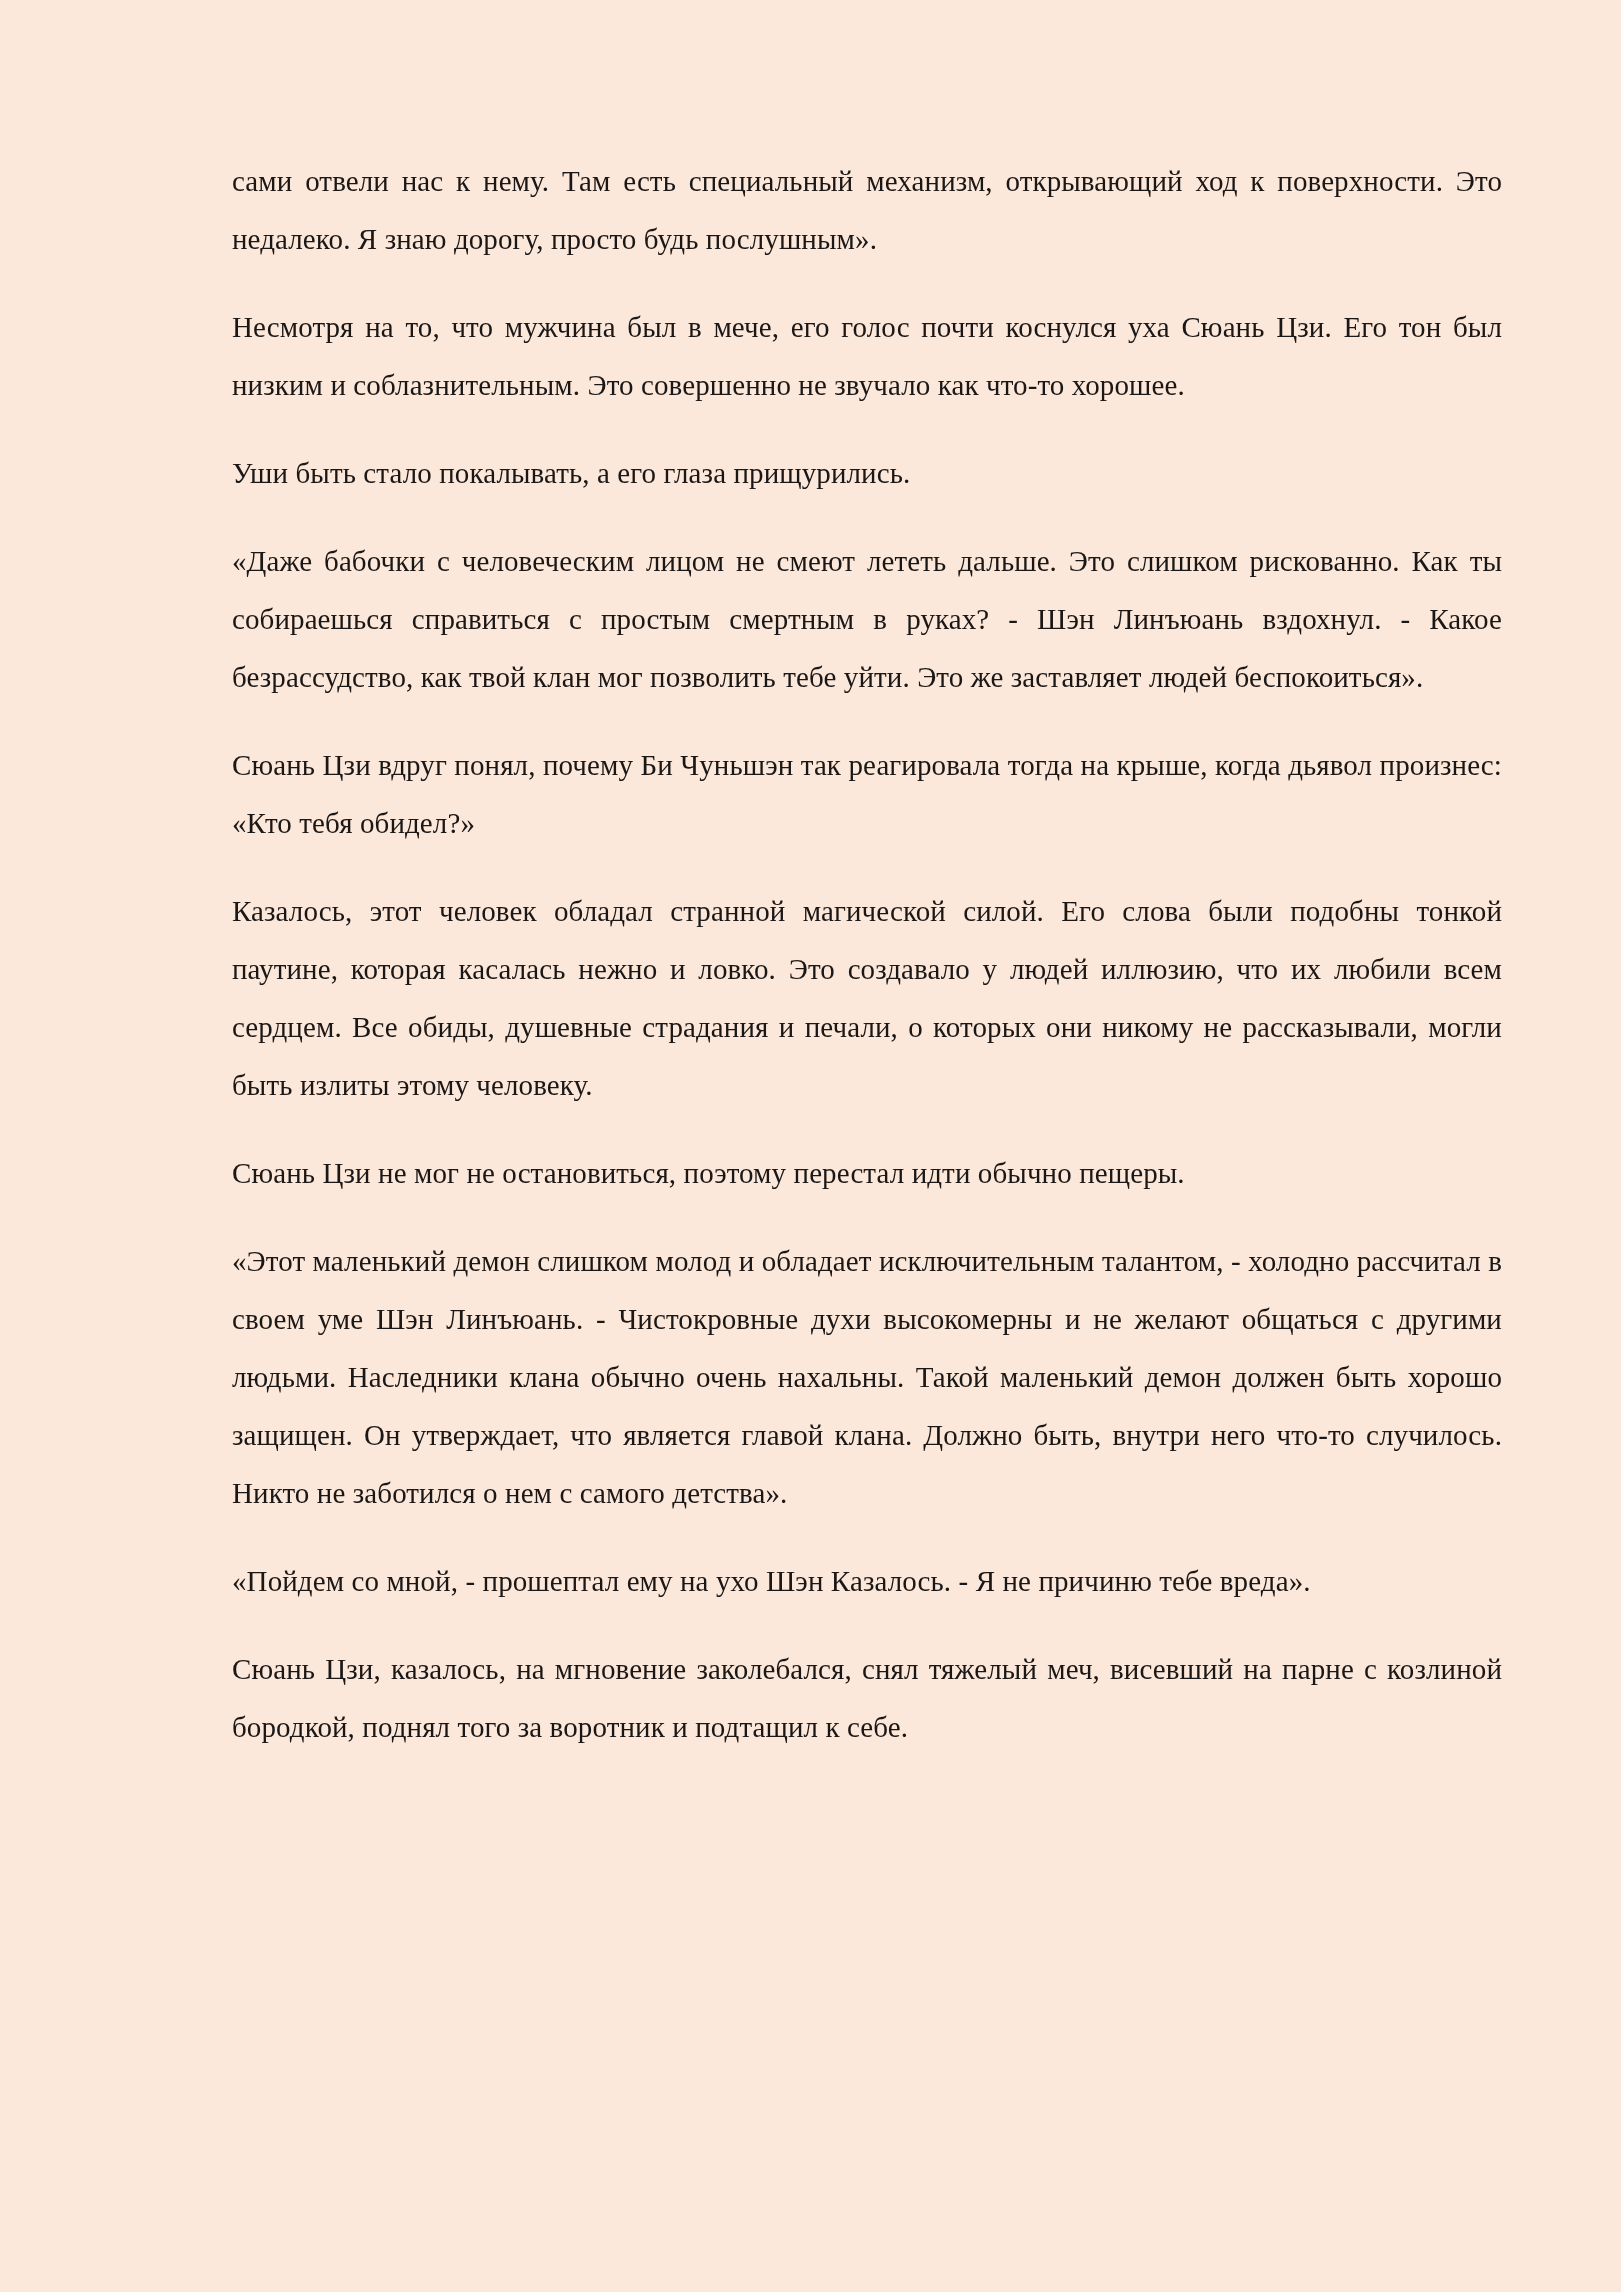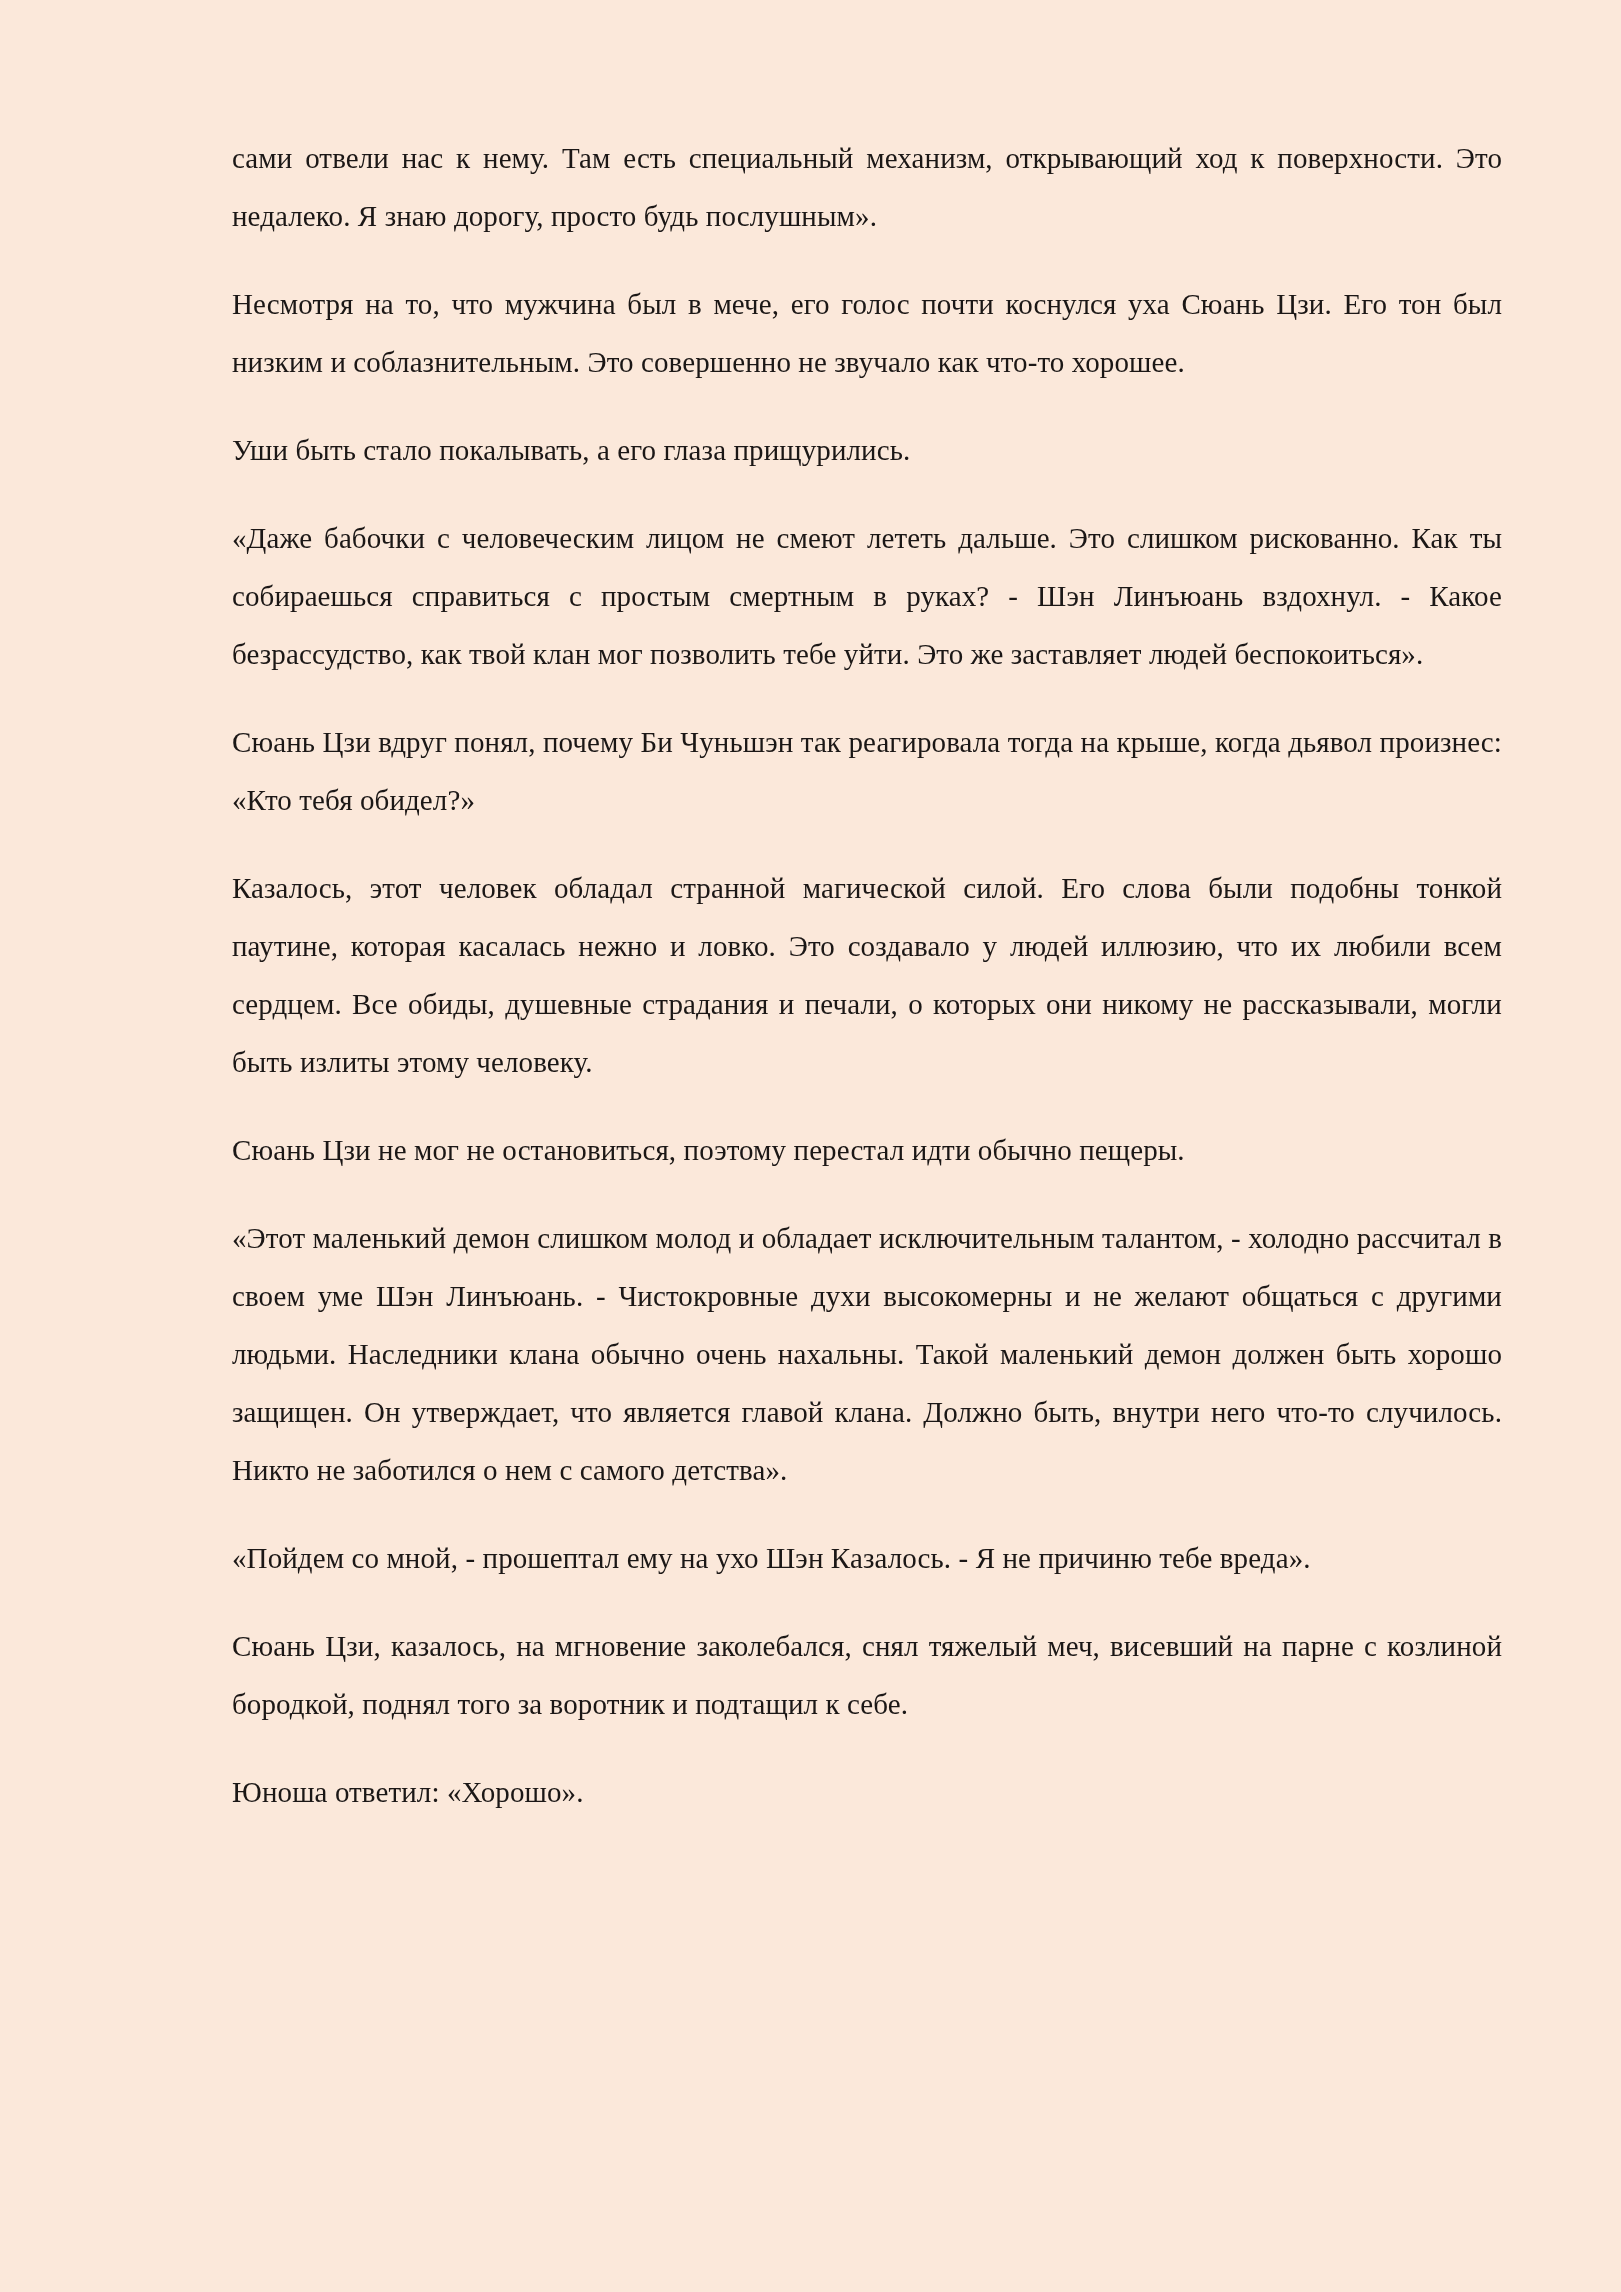--- a/index.html
+++ b/index.html
@@ -9,21 +9,21 @@
   }
   body {
     width: 1621px;
     height: 2293px;
     position: relative;
     overflow: hidden;
   }
   .page {
     position: absolute;
     left: 232px;
-    top: 129px;
+    top: 152px;
     width: 1270px;
     color: #1b1716;
     font-family: "Liberation Serif", "DejaVu Serif", serif;
     font-size: 29px;
     line-height: 58px;
   }
   .para {
     margin: 0 0 30px 0;
     text-align: justify;
     text-justify: inter-word;
@@ -38,15 +38,14 @@
   <p class="para">сами отвели нас к нему. Там есть специальный механизм, открывающий ход к поверхности. Это недалеко. Я знаю дорогу, просто будь послушным».</p>
   <p class="para">Несмотря на то, что мужчина был в мече, его голос почти коснулся уха Сюань Цзи. Его тон был низким и соблазнительным. Это совершенно не звучало как что-то хорошее.</p>
   <p class="para">Уши быть стало покалывать, а его глаза прищурились.</p>
   <p class="para">«Даже бабочки с человеческим лицом не смеют лететь дальше. Это слишком рискованно. Как ты собираешься справиться с простым смертным в руках? - Шэн Линъюань вздохнул. - Какое безрассудство, как твой клан мог позволить тебе уйти. Это же заставляет людей беспокоиться».</p>
   <p class="para">Сюань Цзи вдруг понял, почему Би Чуньшэн так реагировала тогда на крыше, когда дьявол произнес: «Кто тебя обидел?»</p>
   <p class="para">Казалось, этот человек обладал странной магической силой. Его слова были подобны тонкой паутине, которая касалась нежно и ловко. Это создавало у людей иллюзию, что их любили всем сердцем. Все обиды, душевные страдания и печали, о которых они никому не рассказывали, могли быть излиты этому человеку.</p>
   <p class="para">Сюань Цзи не мог не остановиться, поэтому перестал идти обычно пещеры.</p>
   <p class="para">«Этот маленький демон слишком молод и обладает исключительным талантом, - холодно рассчитал в своем уме Шэн Линъюань. - Чистокровные духи высокомерны и не желают общаться с другими людьми. Наследники клана обычно очень нахальны. Такой маленький демон должен быть хорошо защищен. Он утверждает, что является главой клана. Должно быть, внутри него что-то случилось. Никто не заботился о нем с самого детства».</p>
   <p class="para">«Пойдем со мной, - прошептал ему на ухо Шэн Казалось. - Я не причиню тебе вреда».</p>
   <p class="para">Сюань Цзи, казалось, на мгновение заколебался, снял тяжелый меч, висевший на парне с козлиной бородкой, поднял того за воротник и подтащил к себе.</p>
-  <p class="para">Юноша ответил: «Хорошо».</p>
 </div>
 
 
 </body></html>

